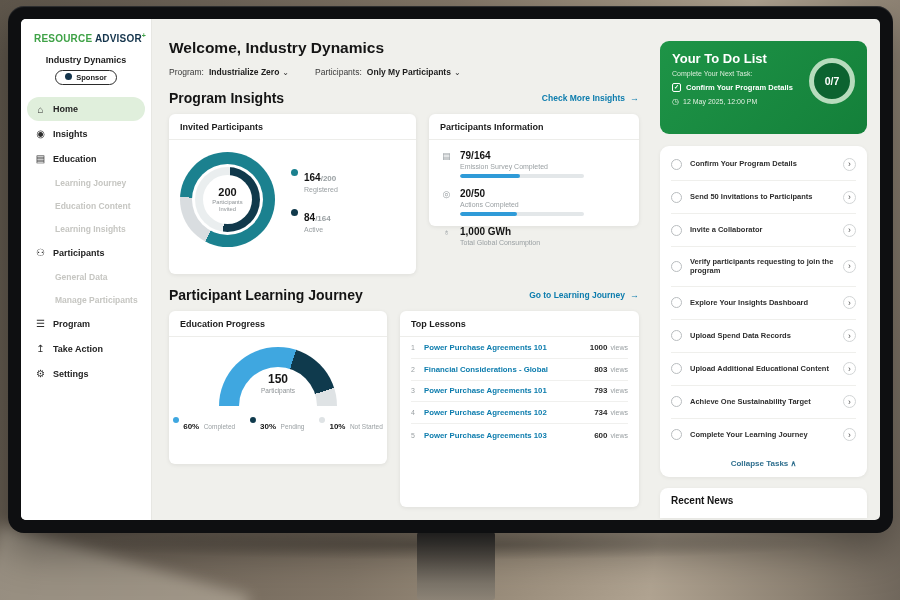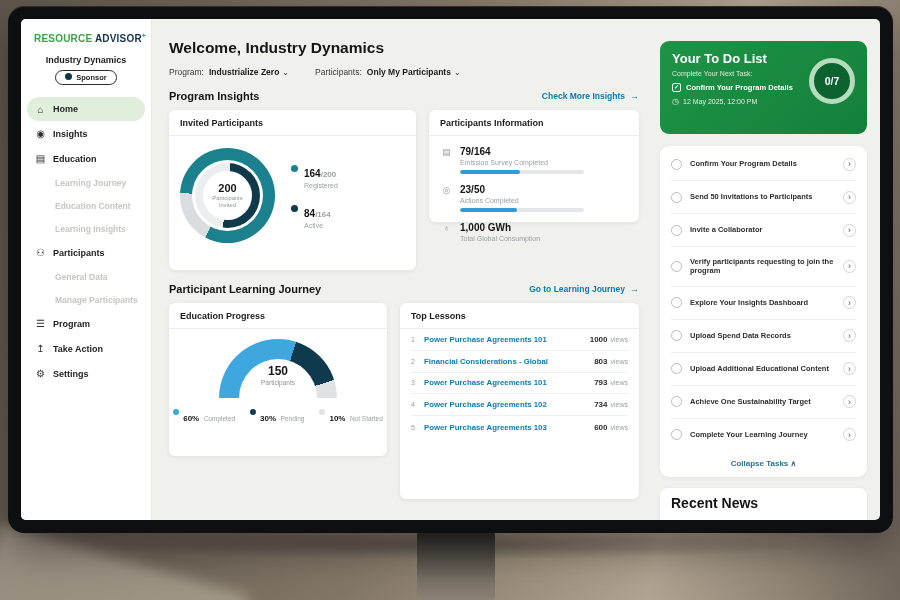--- a/index.html
+++ b/index.html
@@ -36,21 +36,21 @@
     font-size:8.5px; font-weight:600; color:#c6c6c2; cursor:pointer; }
 
   
   .main { flex:1; min-width:0; padding:20px 13px 0 17px; overflow:hidden; }
   h1 { font-size:15.5px; font-weight:bold; color:#151515; }
   .filters { display:flex; align-items:center; margin-top:10px; font-size:8.5px; color:#3a3a3a; }
   .fvalue { font-weight:bold; color:#1c1c1c; margin-left:5px; cursor:pointer; }
   .chev { font-size:8px; margin-left:3px; color:#333; cursor:pointer; }
   .fgap { width:26px; }
   .section-row { display:flex; justify-content:space-between; align-items:center; margin-top:13px; }
-  .section-title { font-size:11px; font-weight:bold; color:#141414; }
+  .section-title { font-size:14px; font-weight:bold; color:#141414; }
   .link { font-size:8.5px; font-weight:bold; color:#0c7cad; display:flex; gap:5px; align-items:center; cursor:pointer; text-decoration:none; }
   .link .arrow { font-size:9px; }
   .cards-row { display:flex; gap:13px; margin-top:8px; }
   .card { background:#fff; border-radius:6px; box-shadow:0 1px 4px rgba(20,20,20,.08); }
   .card-title { font-size:9px; font-weight:bold; color:#1c1c1c; padding:8px 11px 7px; border-bottom:1px solid #ededea; }
   .card-a { width:247px; height:160px; }
   .card-b { flex:1; height:112px; }
   .card-c { width:218px; height:153px; }
   .card-d { flex:1; height:196px; }
 
@@ -119,21 +119,21 @@
     background:#0c6330; border:5px solid #b7dcbd; display:flex; align-items:center; justify-content:center;
     font-size:10.5px; font-weight:bold; }
   .tasks { background:#fff; border-radius:9px; margin-top:12px; padding:2px 11px 4px; box-shadow:0 1px 4px rgba(20,20,20,.06); }
   .task-row { display:flex; align-items:center; gap:8px; border-bottom:1px solid #efefec; padding:9.5px 0; cursor:pointer; }
   .task-check { flex:0 0 11px; width:11px; height:11px; border:1px solid #b9bdbf; border-radius:50%; }
   .task-label { flex:1; font-size:7.5px; font-weight:600; color:#2e2e2e; line-height:1.3; }
   .task-chev { flex:0 0 13px; width:13px; height:13px; border:1px solid #d2d5d6; border-radius:50%;
     font-size:8.5px; color:#4a4a4a; display:flex; align-items:center; justify-content:center; }
   .collapse { text-align:center; font-size:8px; font-weight:bold; color:#2f6f8e; padding:8px 0 5px; cursor:pointer; }
   .news { background:#fff; border-radius:8px 8px 0 0; margin-top:11px; padding:7px 11px 12px;
-    font-size:14px; font-weight:bold; color:#141414; box-shadow:0 1px 4px rgba(20,20,20,.06); }
+    font-size:10px; font-weight:bold; color:#141414; box-shadow:0 1px 4px rgba(20,20,20,.06); }
 </style>
 </head>
 <body>
 
 <div class="scene">
   <div class="desk"></div>
   <div class="floor-shadow"></div>
   <div class="stand"></div>
 
   <div class="monitor">
@@ -250,21 +250,21 @@
                   <div class="stat-val">79/164</div>
                   <div class="stat-lab">Emission Survey Completed</div>
                   <div class="bar">
                     <div class="bar-fill" style="width: 48%;"></div>
                   </div>
                 </div>
               </div>
               <div class="stat">
                 <span class="stat-icon">◎</span>
                 <div>
-                  <div class="stat-val">23/50</div>
+                  <div class="stat-val">20/50</div>
                   <div class="stat-lab">Actions Completed</div>
                   <div class="bar">
                     <div class="bar-fill" style="width: 46%;"></div>
                   </div>
                 </div>
               </div>
               <div class="stat">
                 <span class="stat-icon">♁</span>
                 <div>
                   <div class="stat-val">1,000 GWh</div>

